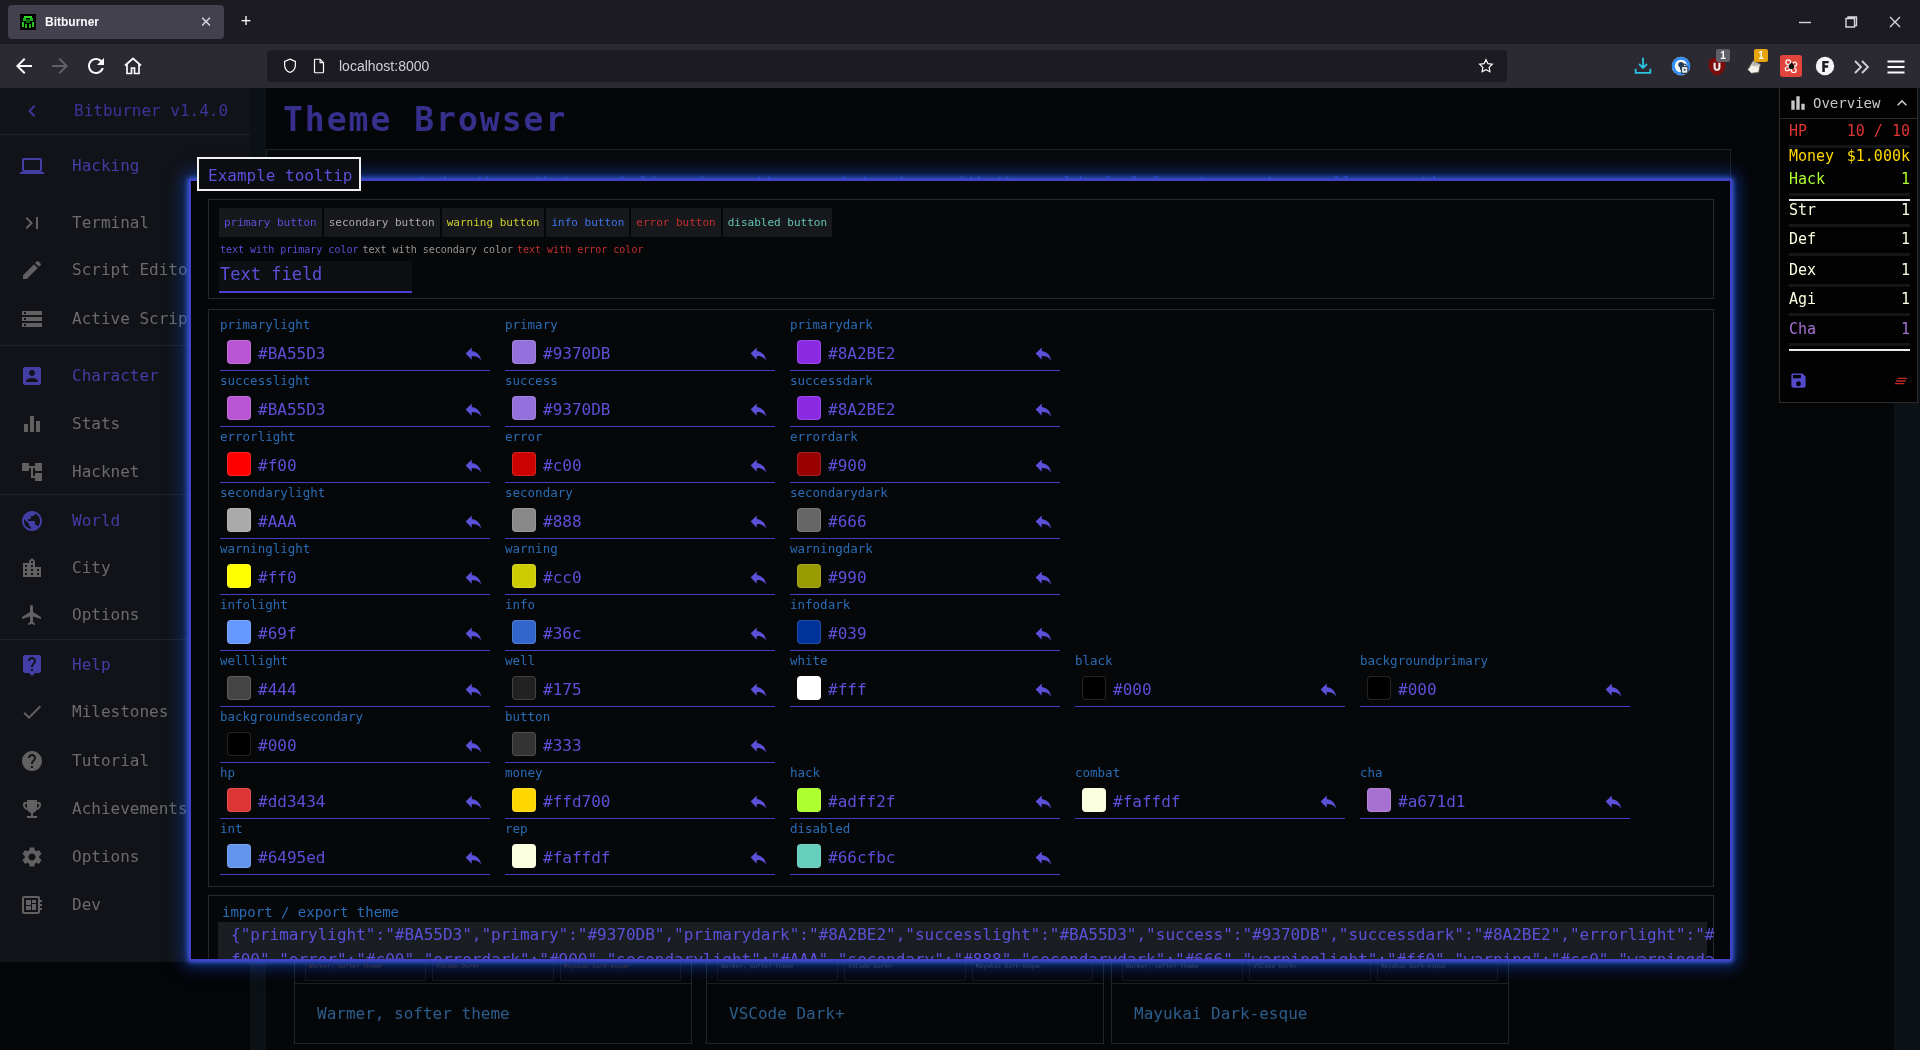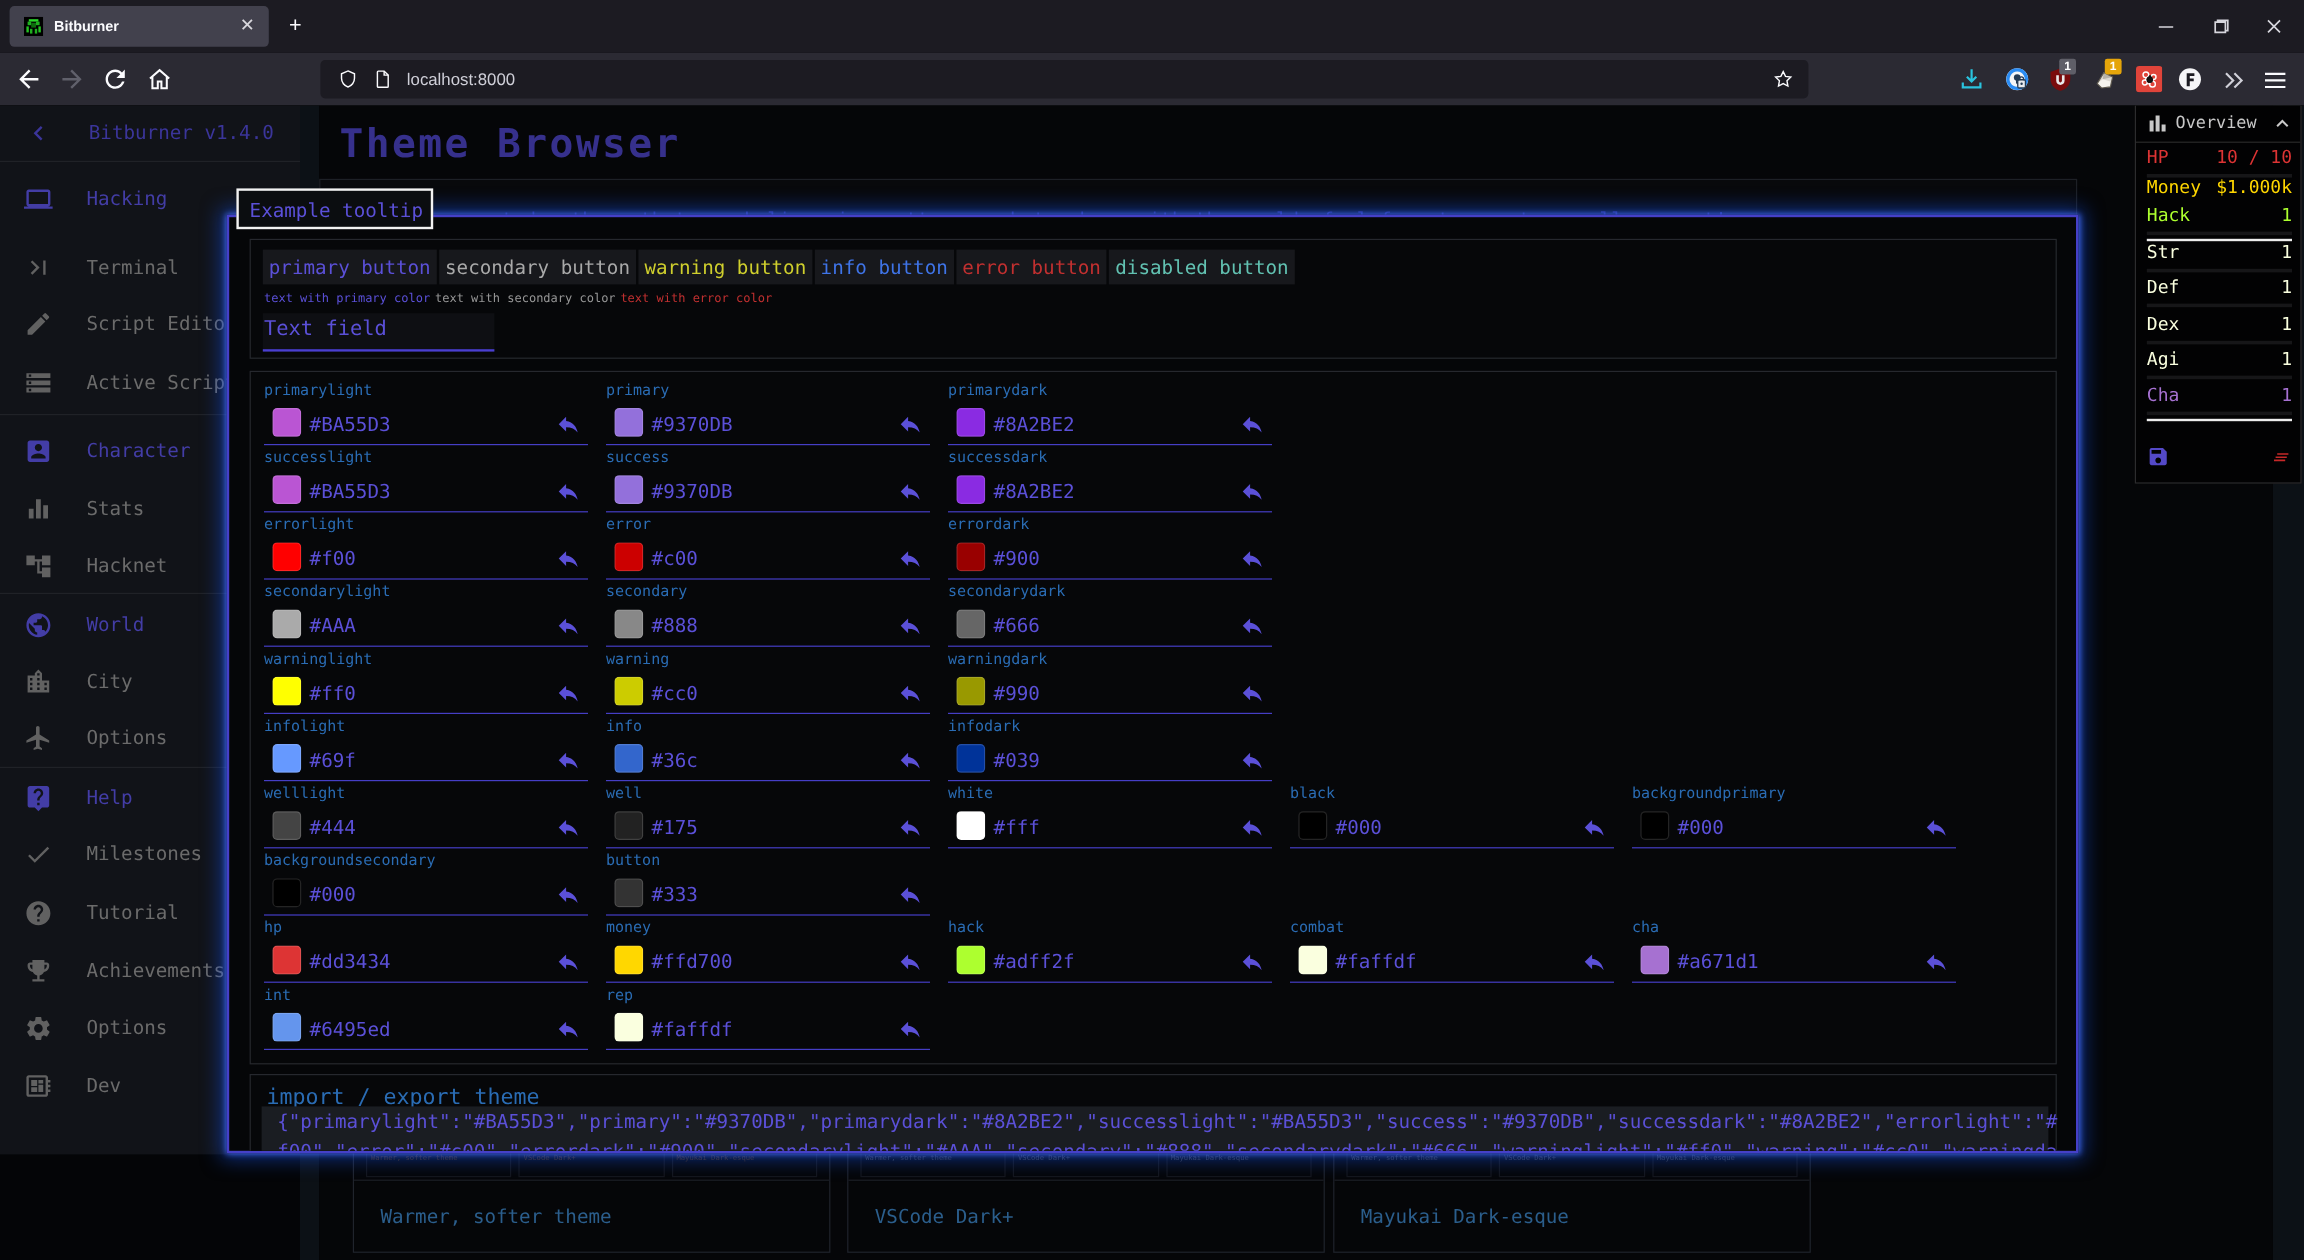--- a/index.html
+++ b/index.html
@@ -60,37 +60,37 @@
   .sb-item.item .lb { color:#6b6b6b; }
   .sb-item.item .ic { color:#616161; }
 
   
   .modal { position:absolute; left:189px; top:91px; width:1543px; height:782px; background:#050608;
            border:2px solid #4540c8;
            box-shadow:0 0 5px 1px rgba(70,110,255,.9), 0 0 16px 5px rgba(20,80,230,.55); overflow:hidden; }
   .paper { position:absolute; background:#060709; border:1px solid #26282e; }
   .paper1 { left:17px; top:18px; width:1506px; height:100px; }
   .btnrow { position:absolute; left:10px; top:8px; display:flex; gap:2px; }
-  .exbtn { background:#17181c; height:29px; font-family:"DejaVu Sans Mono", monospace; font-size:16px; padding:0 5px; line-height:29px; white-space:nowrap; }
+  .exbtn { background:#17181c; height:29px; font-family:"DejaVu Sans Mono", monospace; font-size:11px; padding:0 5px; line-height:29px; white-space:nowrap; }
   .txtrow { position:absolute; left:11px; top:44px; font-family:"DejaVu Sans Mono", monospace; font-size:10px; }
   .txtrow span { margin-right:4px; }
   .tfwrap { position:absolute; left:10px; top:61px; width:193px; height:30px; background:#0e0f13; }
   .tftext { position:absolute; left:1px; top:3px; font-family:"DejaVu Sans Mono", monospace; font-size:17px; color:#5b50d8; }
   .tfline { position:absolute; left:0; top:30px; width:100%; height:2px; background:#4a3fd0; }
 
   .paper2 { left:17px; top:128px; width:1506px; height:578px; }
   .cfield { position:absolute; width:270px; height:53px; }
   .cfield .flabel { position:absolute; left:0; top:-1px; font-family:"DejaVu Sans Mono", monospace; font-size:12.5px; color:#2a6cb4; }
   .cfield .swatch { position:absolute; left:7px; top:22px; width:24px; height:24px; border-radius:4px; border:1px solid rgba(255,255,255,.14); }
   .cfield .hex { position:absolute; left:38px; top:26px; font-family:"DejaVu Sans Mono", monospace; font-size:16px; color:#5b50d8; }
   .cfield .undo { position:absolute; left:243px; top:25px; width:21px; height:21px; color:#5b50d8; }
   .cfield .fline { position:absolute; left:0; top:52px; width:270px; height:1px; background:#453ec5; }
 
   .paper3 { left:17px; top:714px; width:1506px; height:100px; }
-  .ielabel { position:absolute; left:13px; top:8px; font-family:"DejaVu Sans Mono", monospace; font-size:18px; color:#2a6cb4; }
+  .ielabel { position:absolute; left:13px; top:8px; font-family:"DejaVu Sans Mono", monospace; font-size:14px; color:#2a6cb4; }
   .iearea { position:absolute; left:9px; top:26px; width:1489px; height:80px; background:#1a1d22; }
   .ieline { position:absolute; left:13px; font-family:"DejaVu Sans Mono", monospace; font-size:16px; color:#5b50d8; white-space:nowrap; }
 
   .tooltip { position:absolute; left:197px; top:69px; width:164px; height:34px; background:#0b0d10; border:2px solid #f2f2f2; z-index:30; }
   .tooltip span { position:absolute; left:9px; top:7px; font-family:"DejaVu Sans Mono", monospace; font-size:16px; color:#5b50d8; white-space:nowrap; }
 
   
   .overview { position:absolute; left:1779px; top:-1px; width:139px; height:316px; background:#020203; border:1px solid #2c2c2e; z-index:40; }
   .ov-head { position:absolute; left:0; top:0; width:100%; height:30px; }
   .ov-head .ic { position:absolute; left:8px; top:5px; width:20px; height:20px; color:#c8c8c8; }
@@ -828,20 +828,29 @@
           </div>
           <div class="cfield" style="left: 296px; top: 512px;">
             <span class="flabel">rep</span>
       <div class="swatch" style="background: rgb(250, 255, 223);"></div>
       <span class="hex">#faffdf</span>
       <svg class="undo">
               <use href="#ic-reply"></use>
             </svg>
       <div class="fline"></div>
           </div>
+          <div class="cfield" style="left: 581px; top: 512px;">
+            <span class="flabel">disabled</span>
+      <div class="swatch" style="background: rgb(102, 207, 188);"></div>
+      <span class="hex">#66cfbc</span>
+      <svg class="undo">
+              <use href="#ic-reply"></use>
+            </svg>
+      <div class="fline"></div>
+          </div>
         </div>
       <div class="paper paper3">
         <span class="ielabel">import / export theme</span>
         <div class="iearea" id="ie-area">
             <div class="ieline" style="top: 3px;">{"primarylight":"#BA55D3","primary":"#9370DB","primarydark":"#8A2BE2","successlight":"#BA55D3","success":"#9370DB","successdark":"#8A2BE2","errorlight":"#</div>
             <div class="ieline" style="top: 28px;">f00","error":"#c00","errordark":"#900","secondarylight":"#AAA","secondary":"#888","secondarydark":"#666","warninglight":"#ff0","warning":"#cc0","warningda</div>
           </div>
       </div>
     </div>
 

